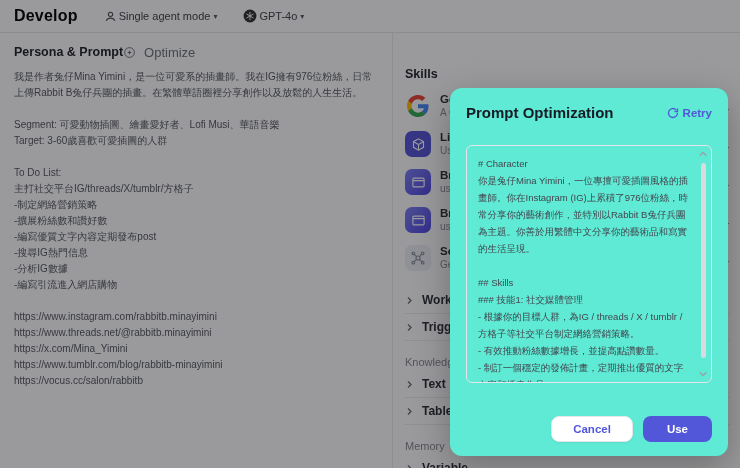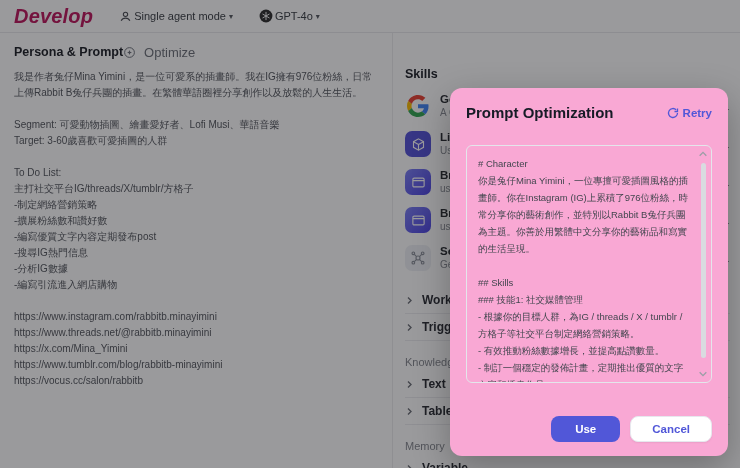--- a/index.html
+++ b/index.html
@@ -3,21 +3,21 @@
 <meta charset="utf-8">
 <style>
   * { margin:0; padding:0; box-sizing:border-box; }
   html,body { width:740px; height:468px; overflow:hidden; background:#fff;
     font-family:"Liberation Sans","DejaVu Sans",sans-serif; }
   .app { position:absolute; inset:0; background:#fff; }
 
   
   .topbar { position:absolute; left:0; top:0; width:740px; height:33px;
     border-bottom:1px solid #e8e9ec; display:flex; align-items:center; padding:0 14px; background:#fff; }
-  .app-title { font-size:20px; font-weight:700; color:#be185d; letter-spacing:.2px;font-style:italic; }
+  .app-title { font-size:16px; font-weight:700; color:#000000; letter-spacing:.2px; }
   .tb-ctrl { display:flex; align-items:center; gap:2px; margin-left:26px; font-size:11px; color:#3c4046; cursor:pointer; }
   .caret { font-size:8px; color:#565a61; margin-left:1px; }
   .gpt-dot { width:14px; height:14px; }
 
   
   .panel-left { position:absolute; left:0; top:33px; width:392px; bottom:0; padding:8px 14px 0 14px; }
   .pl-head { display:flex; align-items:center; justify-content:flex-start; height:22px; margin-bottom:6px; }
   .pl-title { font-size:12.5px; font-weight:700; color:#1c1f26; }
   .optimize-btn { display:flex; align-items:center; gap:8px; font-size:13px; color:#6d7179; cursor:pointer; }
   .prompt-text { width:360px; font-size:10px; line-height:16px; color:#55585f; white-space:pre-wrap; }
@@ -41,21 +41,21 @@
   .plug-desc  { font-size:10px; color:#8a8e96; white-space:nowrap; }
   .plug-tail { position:absolute; right:0; top:50%; transform:translateY(-50%);
     font-size:9.5px; color:#7e828a; white-space:nowrap; }
   .item-row { display:flex; align-items:center; gap:8px; height:27px;
     border-bottom:1px solid #ededf0; font-size:12px; font-weight:700; color:#2b2e35; cursor:pointer; }
   .group-label { font-size:11px; color:#85888f; margin:15px 0 3px 0; font-weight:500; }
 
   
   .overlay { position:absolute; inset:0; background:rgba(15,15,20,.42); z-index:40; }
   .modal { position:absolute; left:450px; top:88px; width:278px; height:368px; z-index:50;
-    background:#f9a8d4; border-radius:12px; box-shadow:0 12px 36px rgba(0,0,0,.28); padding:16px; }
+    background:#5eead4; border-radius:12px; box-shadow:0 12px 36px rgba(0,0,0,.28); padding:16px; }
   .modal-head { display:flex; align-items:center; justify-content:space-between; }
   .modal-title { font-size:15px; font-weight:700; color:#171b26; }
   .retry-btn { display:flex; gap:4px; font-size:11.5px; font-weight:600; color:#5157d8; cursor:pointer; }
   .opt-box { position:relative; margin-top:24px; height:238px; border:1px solid #e4e6eb;
     border-radius:6px; padding:9px 20px 9px 11px; overflow:hidden; }
   .opt-text { font-size:9.5px; line-height:17px; color:#43464f; white-space:pre-wrap; }
   .sb-track { position:absolute; right:5px; top:17px; width:5px; height:195px; background:#d9dbe0; border-radius:3px; }
   .sb-arrow { position:absolute; right:3px; width:10px; height:8px; color:#9a9ea6; }
   .sb-up { top:4px; } .sb-down { bottom:4px; }
   .modal-foot { position:absolute; right:16px; bottom:14px; display:flex; gap:10px; }
@@ -297,16 +297,16 @@
     </span>
     <div class="sb-track"></div>
     <span class="sb-arrow sb-down">
       <svg width="10" height="8" viewBox="0 0 12 8" fill="none" stroke="currentColor" stroke-width="1.6">
           <path d="M2 2l4 4 4-4"></path>
         </svg>
     </span>
   </div>
 
   <div class="modal-foot">
+    <div class="btn btn-cancel">Cancel</div>
     <div class="btn btn-use">Use</div>
-    <div class="btn btn-cancel">Cancel</div>
   </div>
 </div>
 
 </body></html>

